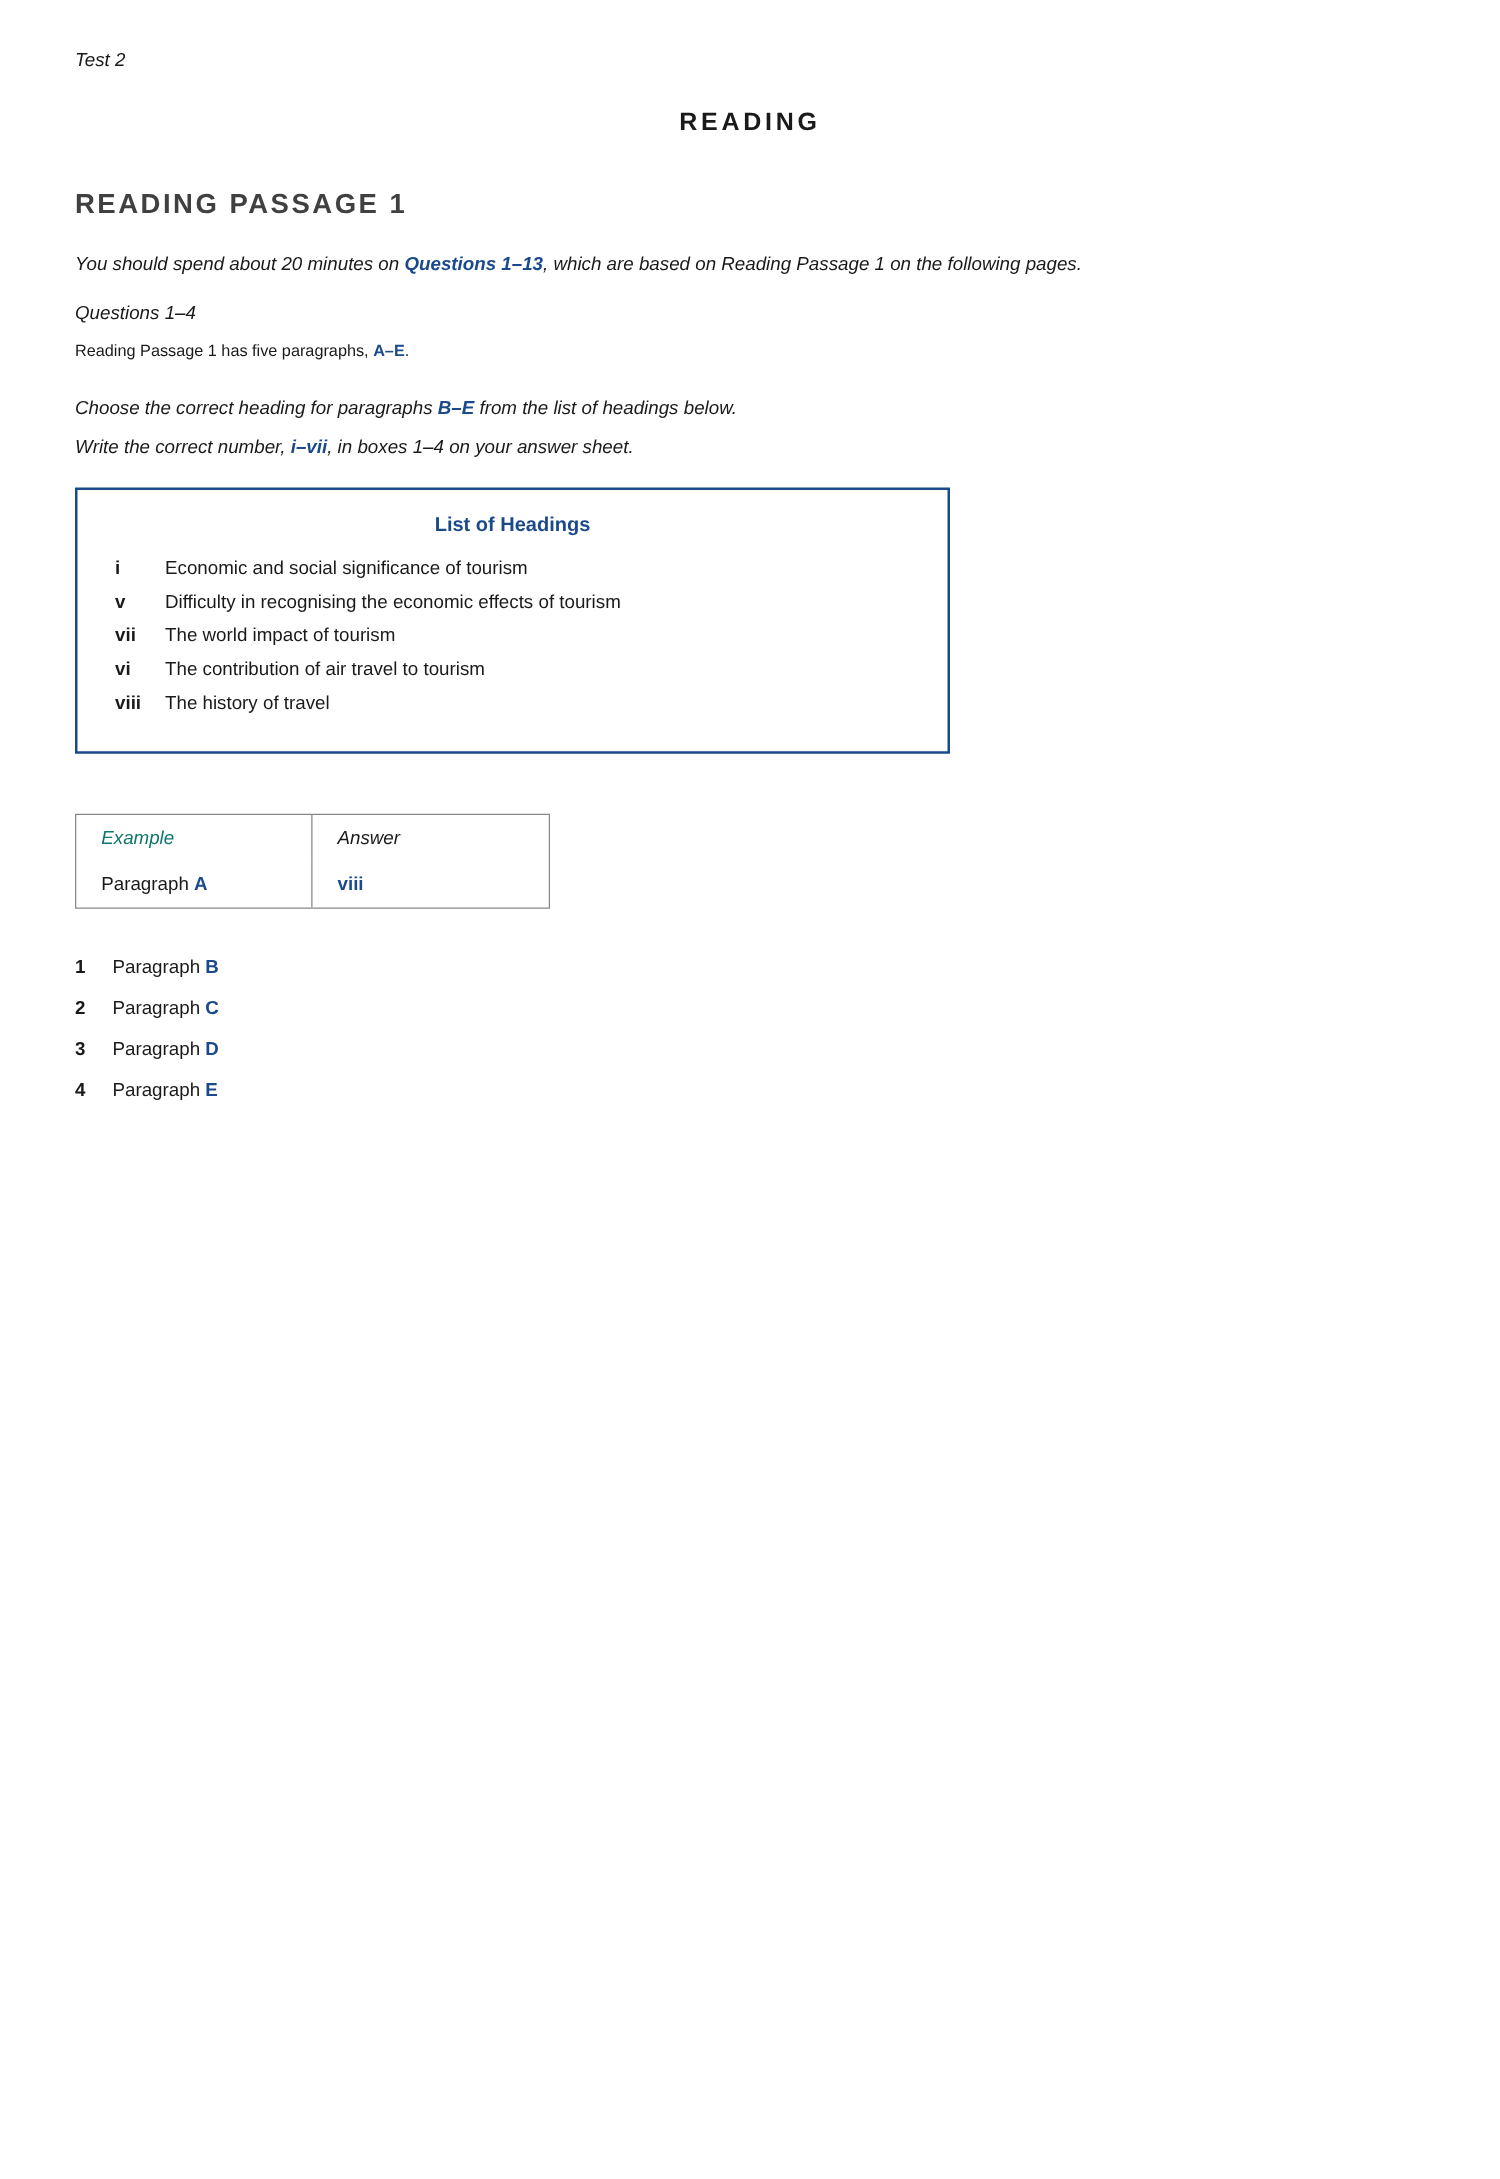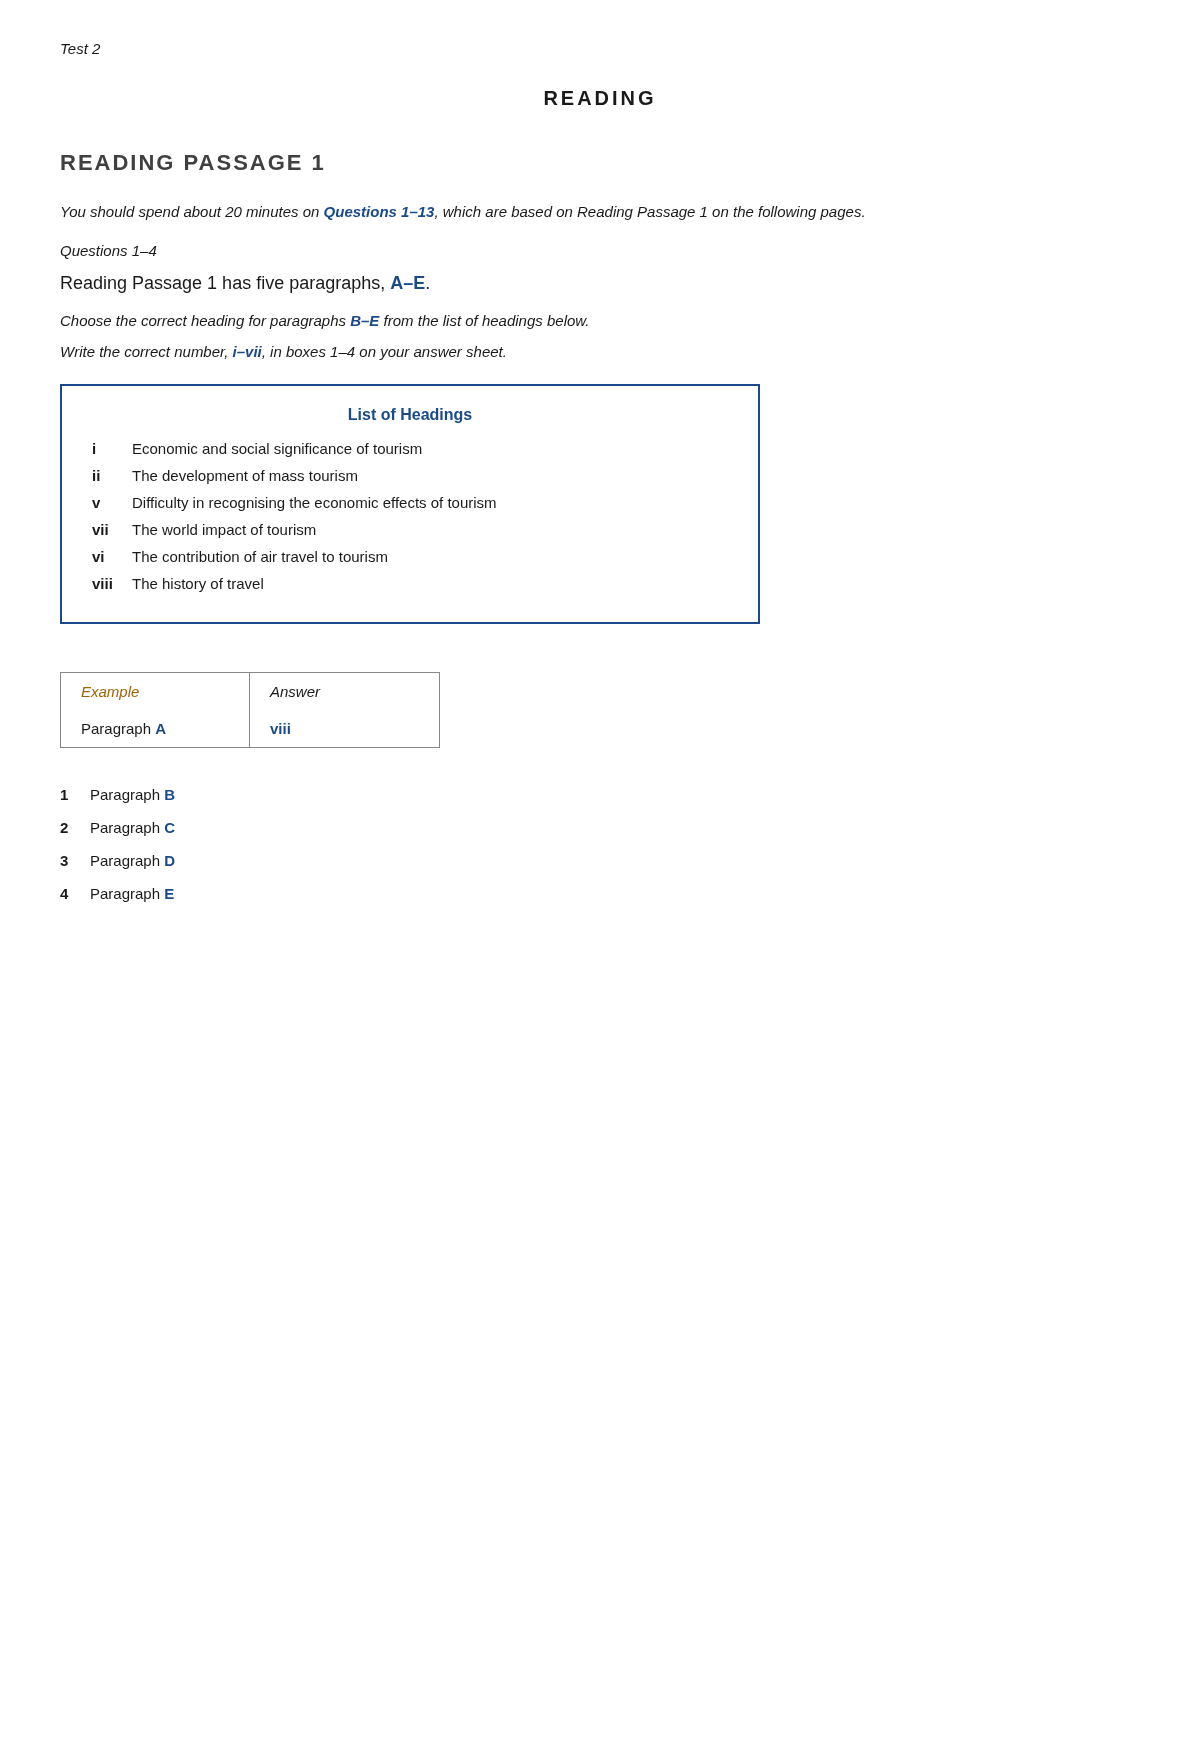--- a/index.html
+++ b/index.html
@@ -56,22 +56,22 @@
     }
 
     .questions-label {
       font-style: italic;
       font-size: 15px;
       margin-bottom: 14px;
       color: #1a1a1a;
     }
 
     .normal-text {
-      font-size: 18px;
-      margin-bottom: 18px;
+      font-size: 13px;
+      margin-bottom: 30px;
       color: #1a1a1a;
     }
 
     .normal-text .highlight {
       font-weight: bold;
       color: #1a4a8a;
     }
 
     .italic-instruction {
       font-style: italic;
@@ -126,21 +126,21 @@
       min-width: 380px;
     }
 
     .example-cell {
       padding: 10px 20px;
       font-size: 15px;
     }
 
     .example-cell.label {
       font-style: italic;
-      color: #a16207;
+      color: #0f766e;
       border-right: 1px solid #888;
     }
 
     .example-cell.answer-label {
       font-style: italic;
       color: #1a1a1a;
     }
 
     .example-cell.value {
       border-right: 1px solid #888;
@@ -212,24 +212,20 @@
 <p class="italic-instruction">
   <span>Write the correct number, </span><span class="highlight">i–vii</span><span>, in boxes 1–4 on your answer sheet.</span>
 </p>
 
 <div class="headings-box">
   <div class="headings-title">List of Headings</div>
   <div id="headings-list">
       <div class="heading-item">
         <span class="heading-roman">i</span>
         <span class="heading-text">Economic and social significance of tourism</span>
-      </div>
-      <div class="heading-item">
-        <span class="heading-roman">ii</span>
-        <span class="heading-text">The development of mass tourism</span>
       </div>
       <div class="heading-item">
         <span class="heading-roman">v</span>
         <span class="heading-text">Difficulty in recognising the economic effects of tourism</span>
       </div>
       <div class="heading-item">
         <span class="heading-roman">vii</span>
         <span class="heading-text">The world impact of tourism</span>
       </div>
       <div class="heading-item">

